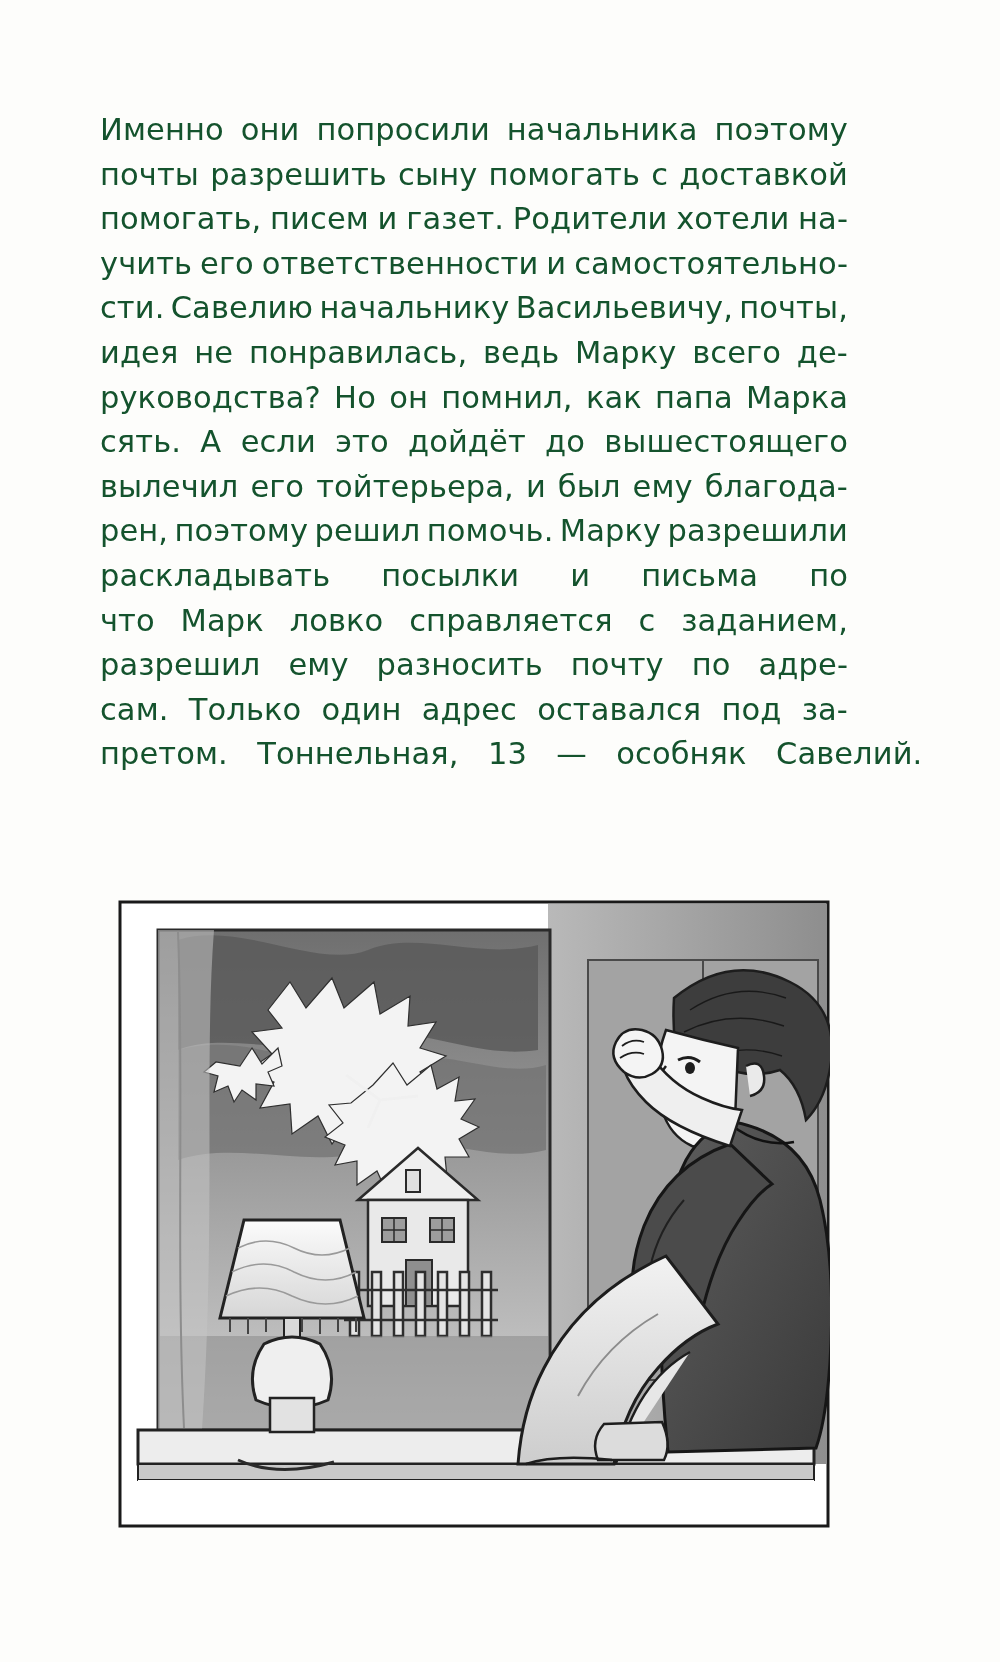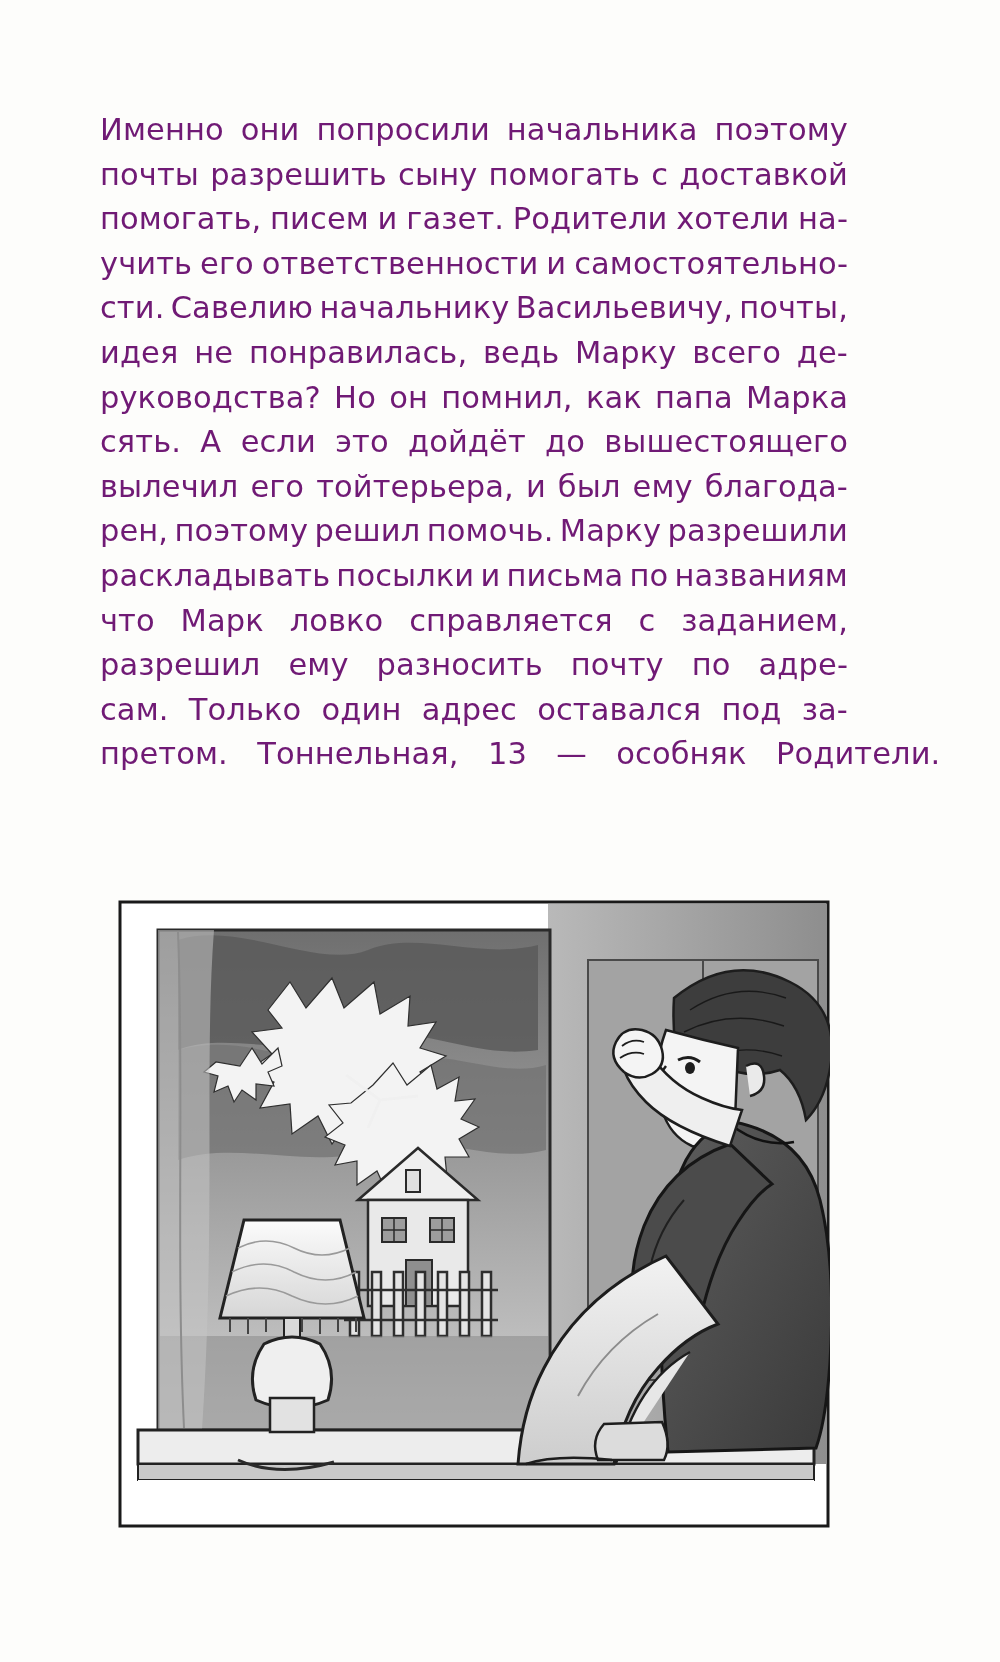--- a/index.html
+++ b/index.html
@@ -27,21 +27,21 @@
     position: absolute;
     left: 100px;
     top: 108px;
     width: 748px;
   }
   .text-line {
     font-size: 30.5px;
     line-height: 44.6px;
     letter-spacing: 0.1px;
     white-space: nowrap;
-    color: #701a75;
+    color: #14532d;
   }
   .text-line.justify {
     display: flex;
     justify-content: space-between;
   }
   .text-line.justify > span { white-space: pre; }
 
   
   .illustration {
     position: absolute;
@@ -150,21 +150,20 @@
       <span>Марку</span>
       <span>разрешили</span>
     </div>
 
     <div class="text-line justify">
       <span>раскладывать</span>
       <span>посылки</span>
       <span>и</span>
       <span>письма</span>
       <span>по</span>
-      <span>названиям</span>
     </div>
 
 
     <div class="text-line justify">
       <span>что</span>
       <span>Марк</span>
       <span>ловко</span>
       <span>справляется</span>
       <span>с</span>
       <span>заданием,</span>
@@ -193,21 +192,21 @@
       <span>претом.</span>
       <span>&nbsp;</span>
       <span>Тоннельная,</span>
       <span>&nbsp;</span>
       <span>13</span>
       <span>&nbsp;</span>
       <span>—</span>
       <span>&nbsp;</span>
       <span>особняк</span>
       <span>&nbsp;</span>
-      <span>Родители.</span>
+      <span>Савелий.</span>
     </div>
 
   </div>
 
   <div class="illustration">
     <svg viewBox="0 0 712 628" xmlns="http://www.w3.org/2000/svg" aria-hidden="true">
       <defs>
         <linearGradient id="skyGrad" x1="0" y1="0" x2="0" y2="1">
           <stop offset="0%" stop-color="#6f6f6f"></stop>
           <stop offset="100%" stop-color="#cfcfcf"></stop>

